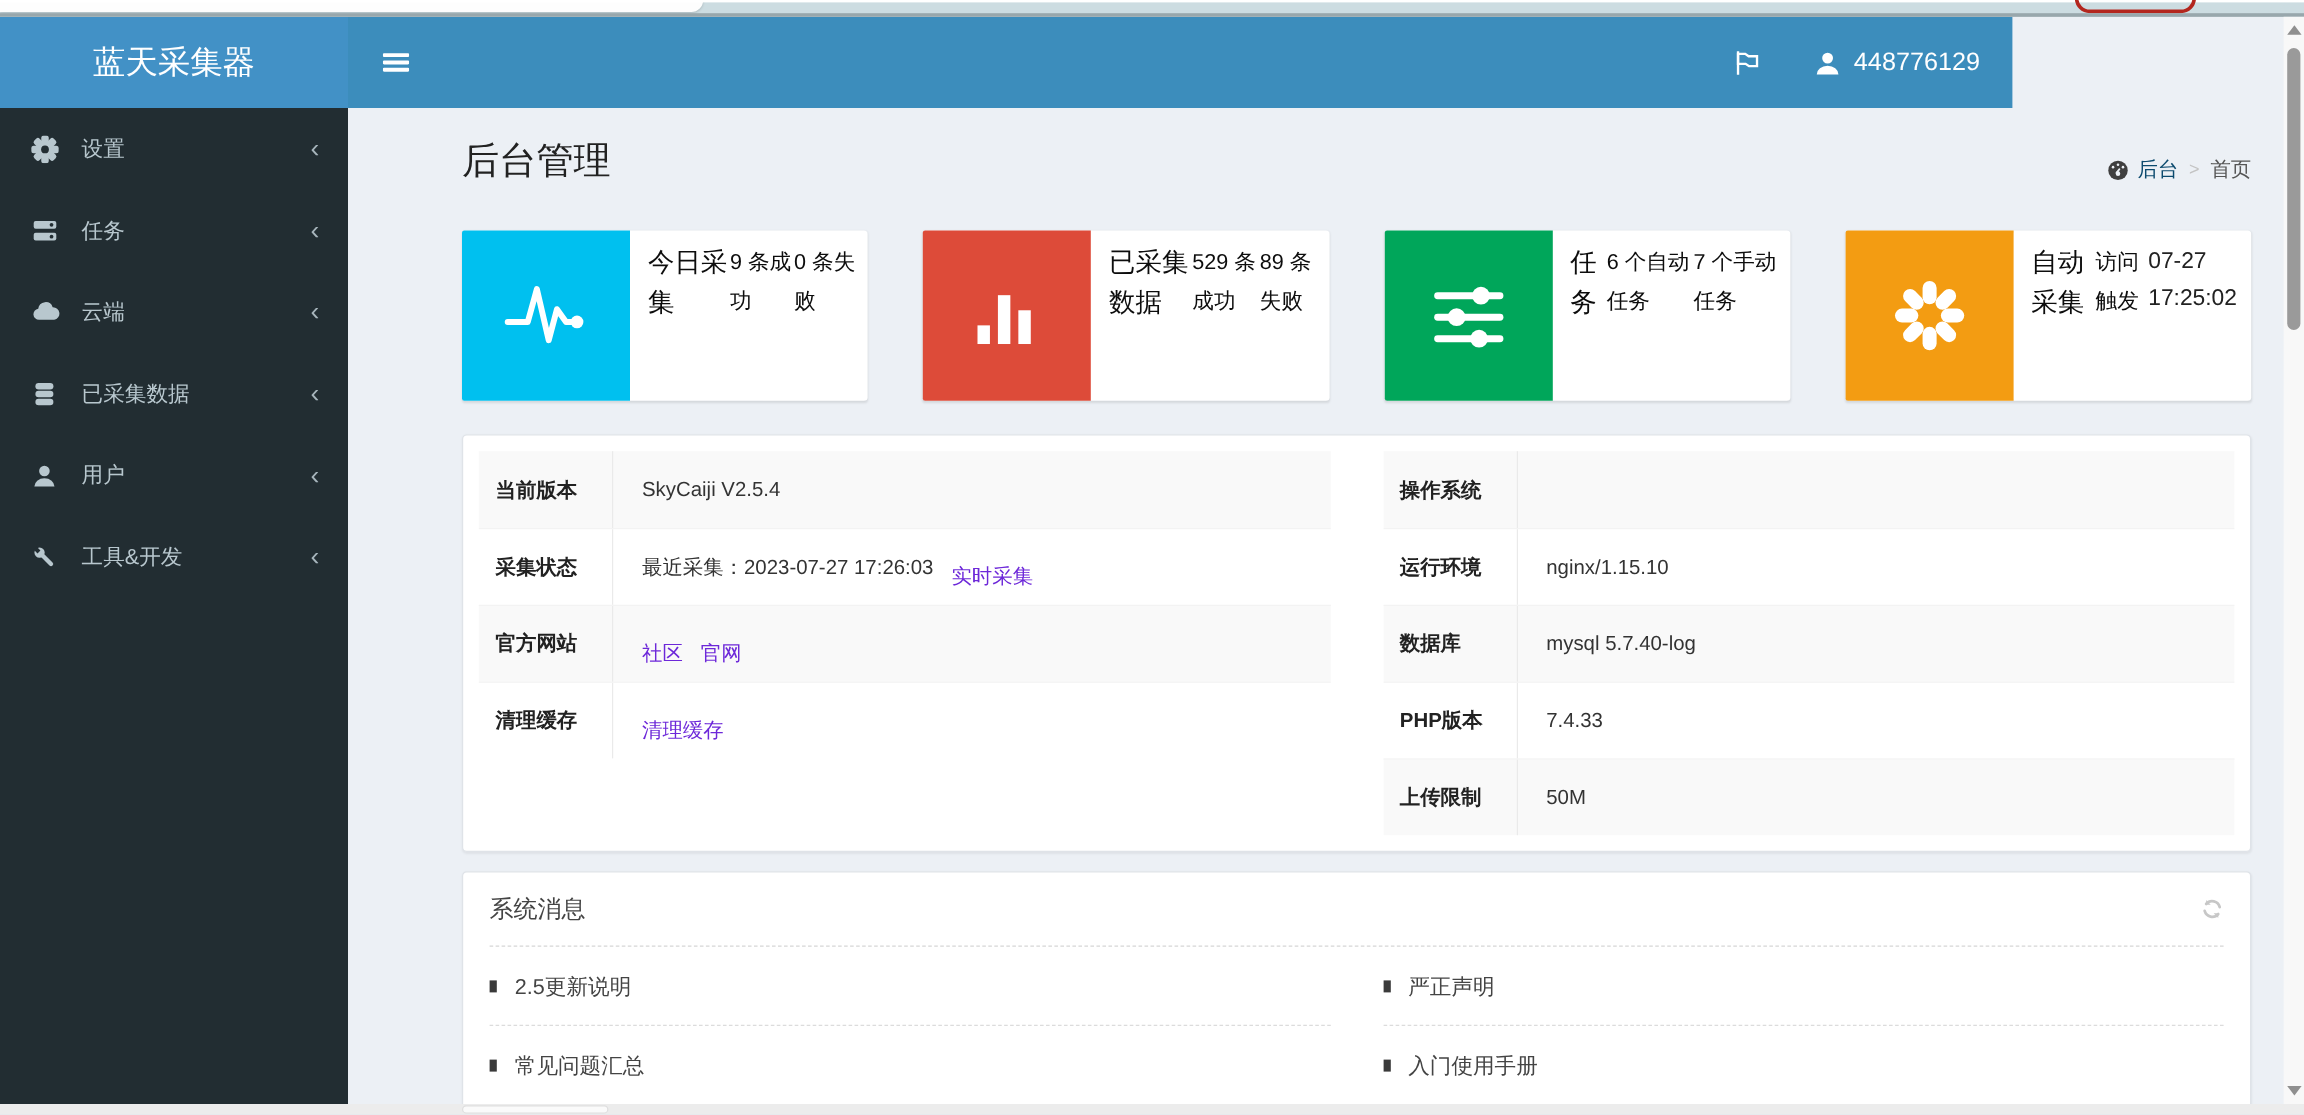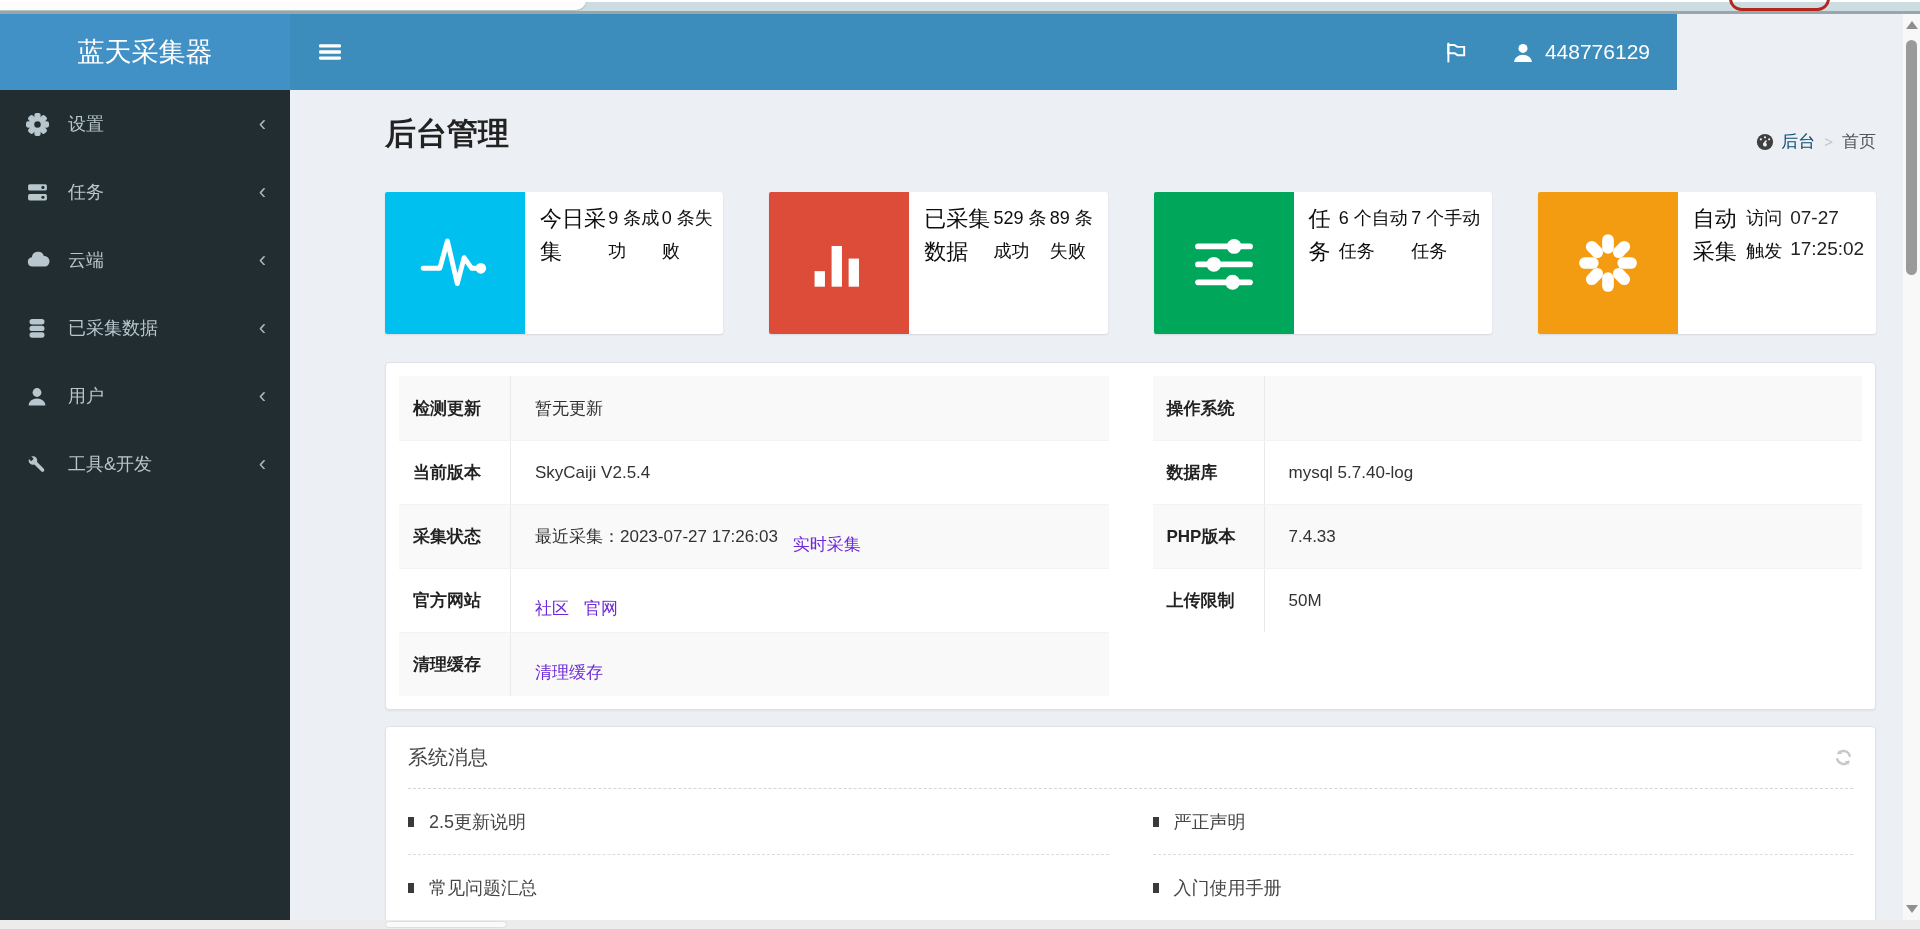--- a/index.html
+++ b/index.html
@@ -25,21 +25,21 @@
   
   .sidebar { position:absolute; top:90px; left:0; width:290px; bottom:9px; background:#222d32; z-index:10; }
   .side-item { height:68px; display:flex; align-items:center; padding:0 24px 0 26px; color:#b8c7ce; font-size:18px; cursor:pointer; }
   .side-item .sicon { width:32px; display:flex; align-items:center; }
   .side-item .slabel { flex:1; padding-left:10px; }
   .side-item .chev { font-size:22px; color:#a7b5bc; line-height:1; }
 
   
   .content { position:absolute; top:90px; left:290px; right:17px; bottom:9px; overflow:hidden; padding:6px 27px 0 95px; }
   .content-header { position:relative; margin-top:10px; height:62px; }
-  .page-title { font-size:31px; font-weight:700; color:#222; line-height:56px; }
+  .page-title { font-size:31px; font-weight:400; color:#222; line-height:56px; }
   .breadcrumb { position:absolute; right:0; top:24px; display:flex; align-items:center; gap:9px; font-size:17px; color:#444; }
   .breadcrumb a { color:#0c4a6e; text-decoration:none; display:flex; align-items:center; gap:7px; cursor:pointer; }
   .breadcrumb .sep { color:#c3c3c3; font-size:15px; }
   .breadcrumb .current { color:#555; }
 
   
   .cards { display:flex; gap:46px; margin-top:24px; }
   .card { flex:1; height:142px; background:#fff; border-radius:3px; display:flex; box-shadow:0 1px 2px rgba(0,0,0,.10); }
   .card-icon { width:140px; flex:0 0 140px; border-radius:2px 0 0 2px; display:flex; align-items:center; justify-content:center; }
   .card-body { padding:10px 8px 10px 15px; display:flex; flex-direction:row; justify-content:center; }
@@ -285,26 +285,20 @@
           <span class="card-line small">07-27 17:25:02</span>
         </div>
       </div>
 
     </div>
 
     <div class="panel info-panel">
 
       <div class="info-table">
         <div class="irow">
-          <div class="ilabel">检测更新</div>
-          <div class="ivalue">
-              <span>暂无更新</span>
-            </div>
-        </div>
-        <div class="irow">
           <div class="ilabel">当前版本</div>
           <div class="ivalue">
               <span>SkyCaiji V2.5.4</span>
             </div>
         </div>
         <div class="irow">
           <div class="ilabel">采集状态</div>
           <div class="ivalue">
             <span>最近采集：2023-07-27 17:26:03</span>
             <a>实时采集</a>
@@ -321,20 +315,26 @@
           <div class="ilabel">清理缓存</div>
           <div class="ivalue">
             <a>清理缓存</a>
           </div>
         </div>
       </div>
 
       <div class="info-table">
         <div class="irow">
           <div class="ilabel">操作系统</div>
+        </div>
+        <div class="irow">
+          <div class="ilabel">运行环境</div>
+          <div class="ivalue">
+              <span>nginx/1.15.10</span>
+            </div>
         </div>
         <div class="irow">
           <div class="ilabel">数据库</div>
           <div class="ivalue">
               <span>mysql 5.7.40-log</span>
             </div>
         </div>
         <div class="irow">
           <div class="ilabel">PHP版本</div>
           <div class="ivalue">

